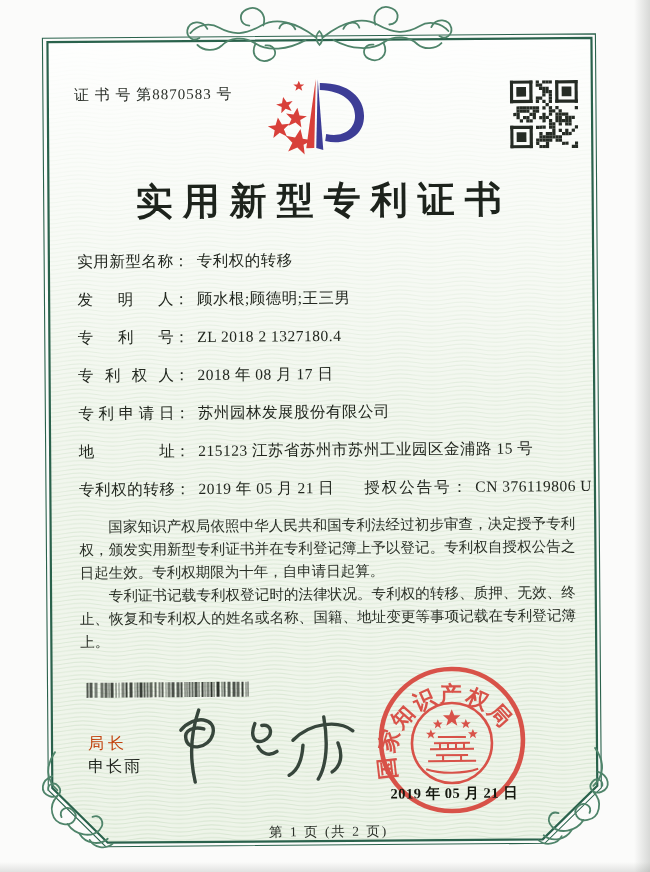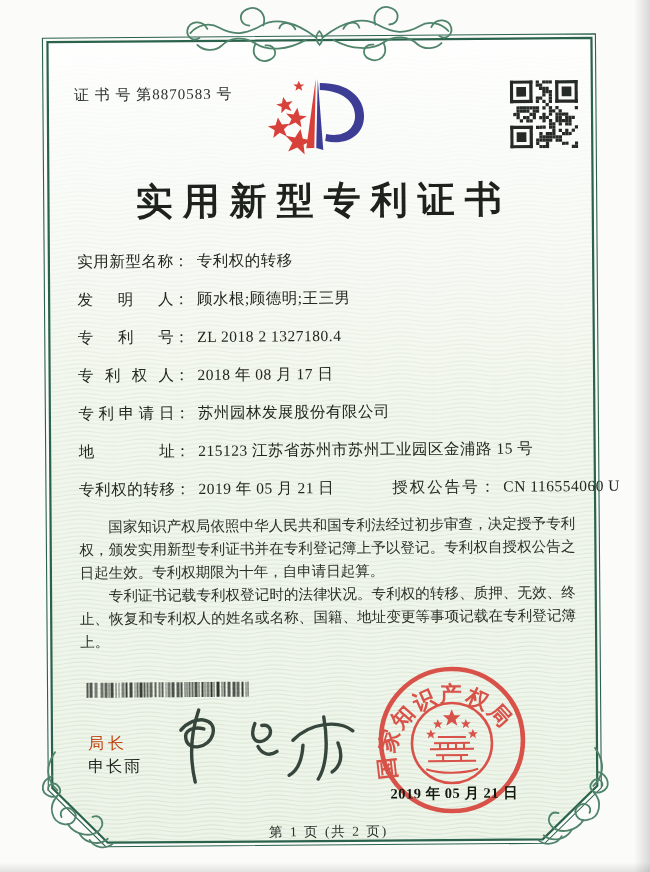--- a/index.html
+++ b/index.html
@@ -18,21 +18,21 @@
   
   .cert-no{left:76px;top:84px;font-size:15px;letter-spacing:1px;color:#2a2f28;}
   .title{left:0;top:176px;width:650px;text-align:center;font-size:37px;font-weight:600;
          letter-spacing:10px;color:#1d231c;}
   .fields{left:78px;top:250px;width:500px;}
   .frow{height:20px;line-height:20px;margin-bottom:18px;font-size:15.5px;white-space:nowrap;}
   .flabel{display:inline-block;width:96px;text-align:justify;text-align-last:justify;vertical-align:top;}
   .fcolon{display:inline-block;margin-right:8px;}
   .fvalue{letter-spacing:.5px;}
   .grant2{margin-left:30px;}
-  .grant2 .glabel{letter-spacing:2px;margin-left:28px;}
+  .grant2 .glabel{letter-spacing:2px;}
   .paras{left:78px;top:514px;width:496px;font-size:14.5px;line-height:23px;
          text-align:justify;color:#2b3128;}
   .paras p{margin:0;text-indent:2em;}
   .barcode{left:84px;top:681px;width:166px;height:15px;font-size:0;}
   .barcode i{display:inline-block;height:100%;vertical-align:top;}
   .dir-title{left:85px;top:732px;font-size:16px;letter-spacing:4px;color:#c2410c;}
   .dir-name{left:85px;top:755px;font-size:16px;letter-spacing:2px;color:#20251e;}
   .sig{left:158px;top:693px;}
   .seal{left:360px;top:652px;}
   .seal-date{left:386px;top:785px;width:130px;text-align:center;font-size:14.5px;
@@ -270,21 +270,21 @@
     <div class="frow">
       <span class="flabel">专利权人</span><span class="fcolon">：</span><span class="fvalue">2018 年 08 月 17 日</span>
     </div>
     <div class="frow">
       <span class="flabel">专利申请日</span><span class="fcolon">：</span><span class="fvalue">苏州园林发展股份有限公司</span>
     </div>
     <div class="frow">
       <span class="flabel">地址</span><span class="fcolon">：</span><span class="fvalue">215123 江苏省苏州市苏州工业园区金浦路 15 号</span>
     </div>
     <div class="frow">
-      <span class="flabel">专利权的转移</span><span class="fcolon">：</span><span class="fvalue">2019 年 05 月 21 日</span><span class="grant2"><span class="glabel">授权公告号</span><span class="fcolon">：</span><span class="fvalue">CN 116554060 U</span></span>
+      <span class="flabel">专利权的转移</span><span class="fcolon">：</span><span class="fvalue">2019 年 05 月 21 日</span><span class="grant2"><span class="glabel">授权公告号</span><span class="fcolon">：</span><span class="fvalue">CN 376119806 U</span></span>
     </div>
   </div>
 
   <div class="abs paras">
     <p>国家知识产权局依照中华人民共和国专利法经过初步审查，决定授予专利权，颁发实用新型专利证书并在专利登记簿上予以登记。专利权自授权公告之日起生效。专利权期限为十年，自申请日起算。</p>
     <p>专利证书记载专利权登记时的法律状况。专利权的转移、质押、无效、终止、恢复和专利权人的姓名或名称、国籍、地址变更等事项记载在专利登记簿上。</p>
   </div>
 
   <div class="abs barcode" id="barcode"><i style="width: 2px; background: rgba(35, 40, 34, 0.77); margin-right: 1px;"></i><i style="width: 3px; background: rgba(35, 40, 34, 0.76); margin-right: 2px;"></i><i style="width: 3px; background: rgba(35, 40, 34, 0.58); margin-right: 3px;"></i><i style="width: 3px; background: rgba(35, 40, 34, 0.627); margin-right: 1px;"></i><i style="width: 3px; background: rgba(35, 40, 34, 0.7); margin-right: 1px;"></i><i style="width: 1px; background: rgba(35, 40, 34, 0.82); margin-right: 1px;"></i><i style="width: 3px; background: rgba(35, 40, 34, 0.847); margin-right: 2px;"></i><i style="width: 1px; background: rgba(35, 40, 34, 0.75); margin-right: 2px;"></i><i style="width: 1px; background: rgba(35, 40, 34, 0.576); margin-right: 2px;"></i><i style="width: 3px; background: rgba(35, 40, 34, 0.56); margin-right: 1px;"></i><i style="width: 2px; background: rgba(35, 40, 34, 0.894); margin-right: 2px;"></i><i style="width: 3px; background: rgba(35, 40, 34, 0.847); margin-right: 2px;"></i><i style="width: 1px; background: rgba(35, 40, 34, 0.61); margin-right: 1px;"></i><i style="width: 2px; background: rgba(35, 40, 34, 0.67); margin-right: 1px;"></i><i style="width: 3px; background: rgba(35, 40, 34, 0.898); margin-right: 1px;"></i><i style="width: 2px; background: rgba(35, 40, 34, 0.733); margin-right: 1px;"></i><i style="width: 2px; background: rgba(35, 40, 34, 0.67); margin-right: 1px;"></i><i style="width: 3px; background: rgba(35, 40, 34, 0.69); margin-right: 2px;"></i><i style="width: 2px; background: rgba(35, 40, 34, 0.71); margin-right: 2px;"></i><i style="width: 2px; background: rgba(35, 40, 34, 0.584); margin-right: 1px;"></i><i style="width: 2px; background: rgba(35, 40, 34, 0.733); margin-right: 2px;"></i><i style="width: 1px; background: rgba(35, 40, 34, 0.58); margin-right: 1px;"></i><i style="width: 3px; background: rgba(35, 40, 34, 0.6); margin-right: 1px;"></i><i style="width: 3px; background: rgba(35, 40, 34, 0.796); margin-right: 2px;"></i><i style="width: 3px; background: rgba(35, 40, 34, 0.74); margin-right: 1px;"></i><i style="width: 2px; background: rgba(35, 40, 34, 0.824); margin-right: 2px;"></i><i style="width: 1px; background: rgba(35, 40, 34, 0.796); margin-right: 1px;"></i><i style="width: 1px; background: rgba(35, 40, 34, 0.86); margin-right: 1px;"></i><i style="width: 2px; background: rgba(35, 40, 34, 0.698); margin-right: 1px;"></i><i style="width: 2px; background: rgba(35, 40, 34, 0.667); margin-right: 1px;"></i><i style="width: 3px; background: rgba(35, 40, 34, 0.79); margin-right: 1px;"></i><i style="width: 1px; background: rgba(35, 40, 34, 0.824); margin-right: 2px;"></i><i style="width: 2px; background: rgba(35, 40, 34, 0.882); margin-right: 1px;"></i><i style="width: 1px; background: rgba(35, 40, 34, 0.733); margin-right: 1px;"></i><i style="width: 3px; background: rgba(35, 40, 34, 0.55); margin-right: 1px;"></i><i style="width: 2px; background: rgba(35, 40, 34, 0.945); margin-right: 1px;"></i><i style="width: 1px; background: rgba(35, 40, 34, 0.79); margin-right: 2px;"></i><i style="width: 3px; background: rgba(35, 40, 34, 0.94); margin-right: 2px;"></i><i style="width: 1px; background: rgba(35, 40, 34, 0.75); margin-right: 1px;"></i><i style="width: 2px; background: rgba(35, 40, 34, 0.753); margin-right: 2px;"></i><i style="width: 3px; background: rgba(35, 40, 34, 0.753); margin-right: 2px;"></i><i style="width: 3px; background: rgba(35, 40, 34, 0.784); margin-right: 1px;"></i><i style="width: 3px; background: rgba(35, 40, 34, 0.686); margin-right: 2px;"></i><i style="width: 2px; background: rgba(35, 40, 34, 0.898); margin-right: 2px;"></i><i style="width: 1px; background: rgba(35, 40, 34, 0.686); margin-right: 1px;"></i><i style="width: 1px; background: rgba(35, 40, 34, 0.816); margin-right: 1px;"></i></div>
 

